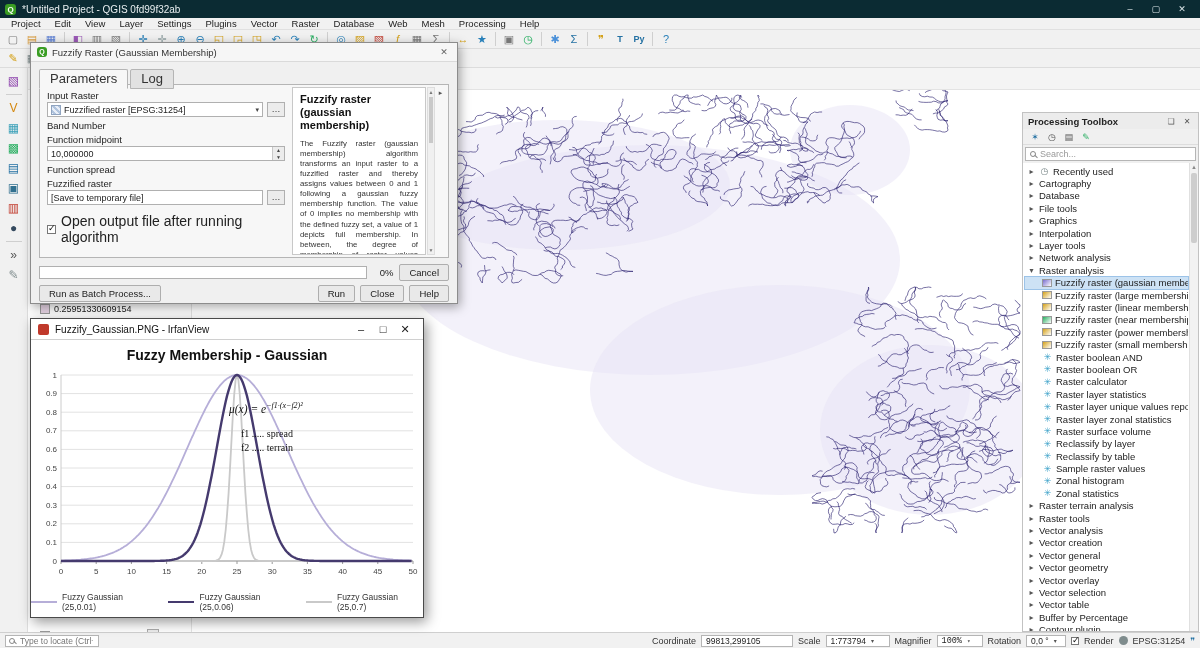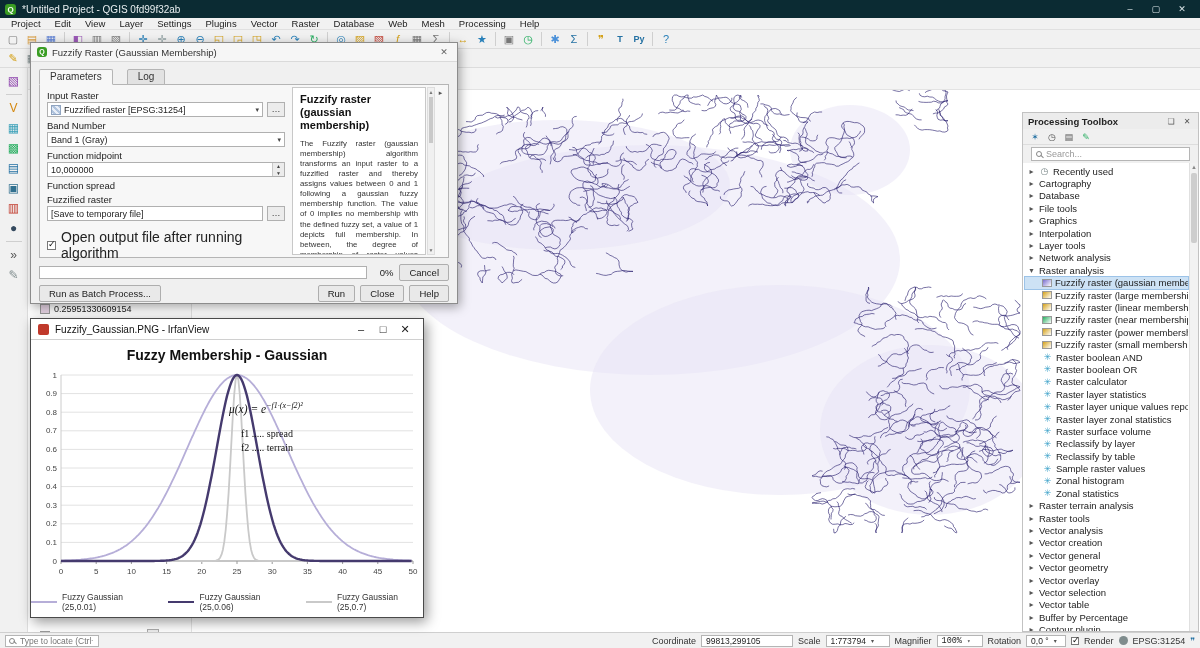--- a/index.html
+++ b/index.html
@@ -49,21 +49,21 @@
     display:flex; align-items:center; justify-content:center; color:#444; margin-left:6px; }
   
   #toolbox { position:absolute; left:1022px; top:112px; width:177px; bottom:16px; background:#f0f0f0;
     border:1px solid #c2c2c2; z-index:2; display:flex; flex-direction:column; }
   .tbx-head { height:16px; display:flex; align-items:center; padding:0 5px; gap:4px; background:#ececec; }
   .tbx-title { font-size:9.5px; font-weight:bold; color:#222; }
   .tbx-hbtn { margin-left:auto; font-size:8px; color:#555; width:12px; text-align:center; }
   .tbx-hbtn + .tbx-hbtn { margin-left:0; }
   .tbx-tools { height:16px; display:flex; align-items:center; gap:3px; padding:0 5px; border-bottom:1px solid #ddd; }
   .tbx-tools .tbicon { width:14px; height:13px; font-size:9px; }
-  .tbx-search { height:18px; display:flex; align-items:center; padding:2px 8px; }
+  .tbx-search { height:18px; display:flex; align-items:center; padding:2px 2px; }
   .tbx-search .sbox { flex:1; height:14px; background:#fff; border:1px solid #b5b5b5; display:flex;
     align-items:center; gap:4px; padding:0 4px; }
   .tbx-search .ph { font-size:9px; color:#999; }
   .mag { width:6px; height:6px; border:1.2px solid #888; border-radius:50%; position:relative; flex:none; }
   .mag::after { content:""; position:absolute; width:4px; height:1.2px; background:#888;
     transform:rotate(45deg); right:-3px; bottom:-1px; }
   #tree { flex:1; background:#fff; overflow:hidden; position:relative; padding:2px 10px 2px 2px; }
   .trow { height:12.4px; display:flex; align-items:center; gap:3px; font-size:9.5px; color:#222;
     white-space:nowrap; padding-left:2px; cursor:default; }
   .trow.sel { background:#cde2f5; outline:1px solid #9cc3e8; }
@@ -78,22 +78,22 @@
   
   #dialog { position:absolute; left:30px; top:42px; width:428px; height:262px; background:#f0f0f0;
     border:1px solid #8c8c8c; box-shadow:2px 3px 10px rgba(0,0,0,.35); z-index:10; }
   .dlg-title { height:19px; background:#f6f6f6; border-bottom:1px solid #dadada; display:flex;
     align-items:center; padding:0 6px; gap:5px; }
   .dlg-title .qicon { width:10px; height:10px; border-radius:3px; background:#3a9d23; color:#fff;
     font-size:7px; line-height:10px; text-align:center; font-weight:bold; }
   .dlg-title .ttl { font-size:9.5px; color:#333; }
   .dlg-close { margin-left:auto; font-size:9px; color:#666; width:14px; text-align:center; }
   .tabbar { position:absolute; left:8px; top:26px; display:flex; z-index:2; }
-  .tab { padding:1px 10px 2px; font-size:10px; border:1px solid #b5b5b5; background:#e2e2e2;
-    color:#333; margin-right:14px; border-radius:2px 2px 0 0; }
+  .tab { padding:1px 10px 2px; font-size:13px; border:1px solid #b5b5b5; background:#e2e2e2;
+    color:#333; margin-right:2px; border-radius:2px 2px 0 0; }
   .tab.active { background:#f7f7f7; border-bottom:1px solid #f7f7f7; }
   .dlg-body { position:absolute; left:8px; right:8px; top:41px; height:174px; background:#f7f7f7;
     border:1px solid #b5b5b5; }
   .form { position:absolute; left:7px; top:2px; width:238px; bottom:2px; }
   .flabel { font-size:9.5px; color:#222; margin:3px 0 1px; }
   .frow { display:flex; gap:4px; align-items:center; }
   .fcombo { flex:1; height:15px; background:#fff; border:1px solid #b0b0b0; display:flex;
     align-items:center; font-size:9px; padding:0 3px; gap:3px; color:#222; }
   .fcombo .arr { margin-left:auto; font-size:7px; color:#444; }
   .rico { width:10px; height:10px; flex:none;
@@ -795,26 +795,20 @@
       <div class="flabel">Input Raster</div>
       <div class="frow">
         <span class="fcombo">
           <span class="rico"></span>
           <span>Fuzzified raster [EPSG:31254]</span>
           <span class="arr">▾</span>
         </span>
         <span class="dots">…</span>
       </div>
       <div class="flabel">Band Number</div>
-      <div class="frow">
-        <span class="fcombo">
-          <span>Band 1 (Gray)</span>
-          <span class="arr">▾</span>
-        </span>
-      </div>
       <div class="flabel">Function midpoint</div>
       <div class="frow">
         <span class="spin">
           <span>10,000000</span>
           <span class="updown">
               <span>▲</span>
               <span>▼</span>
             </span>
         </span>
       </div>

